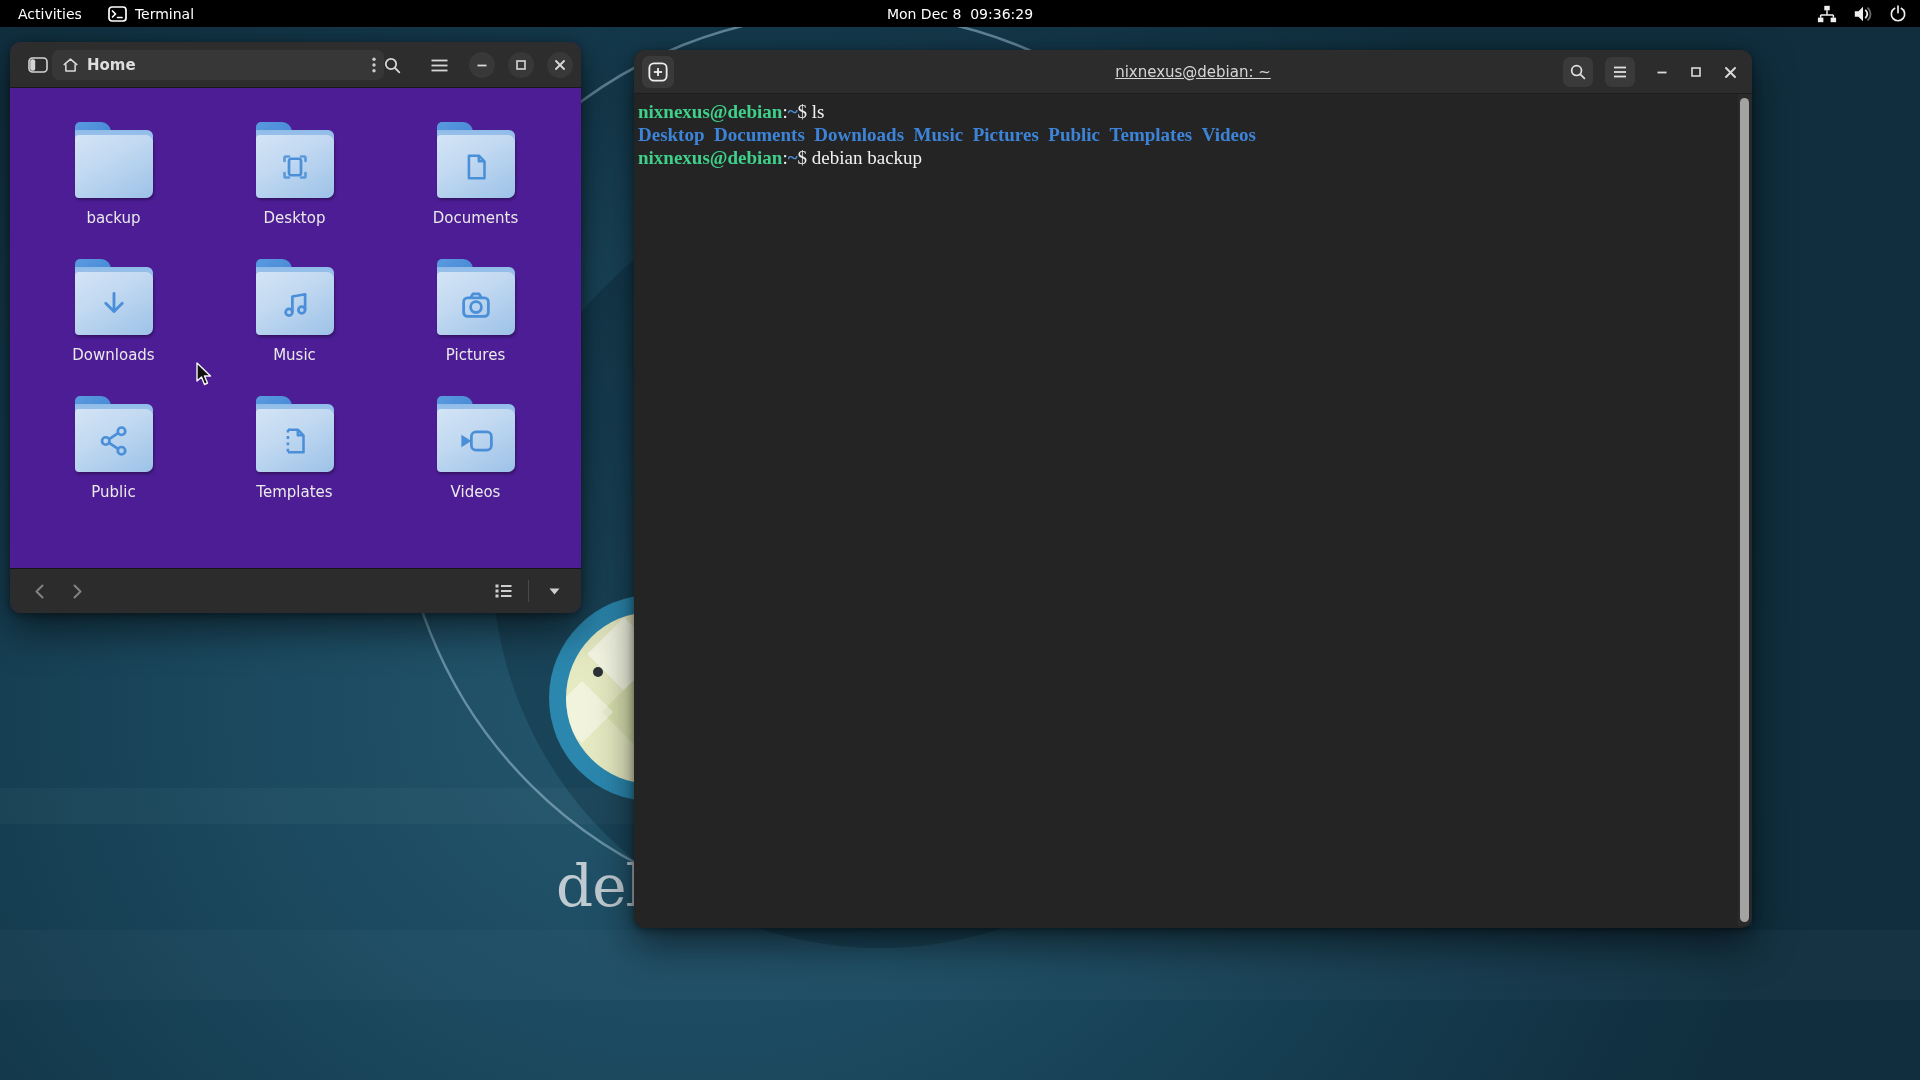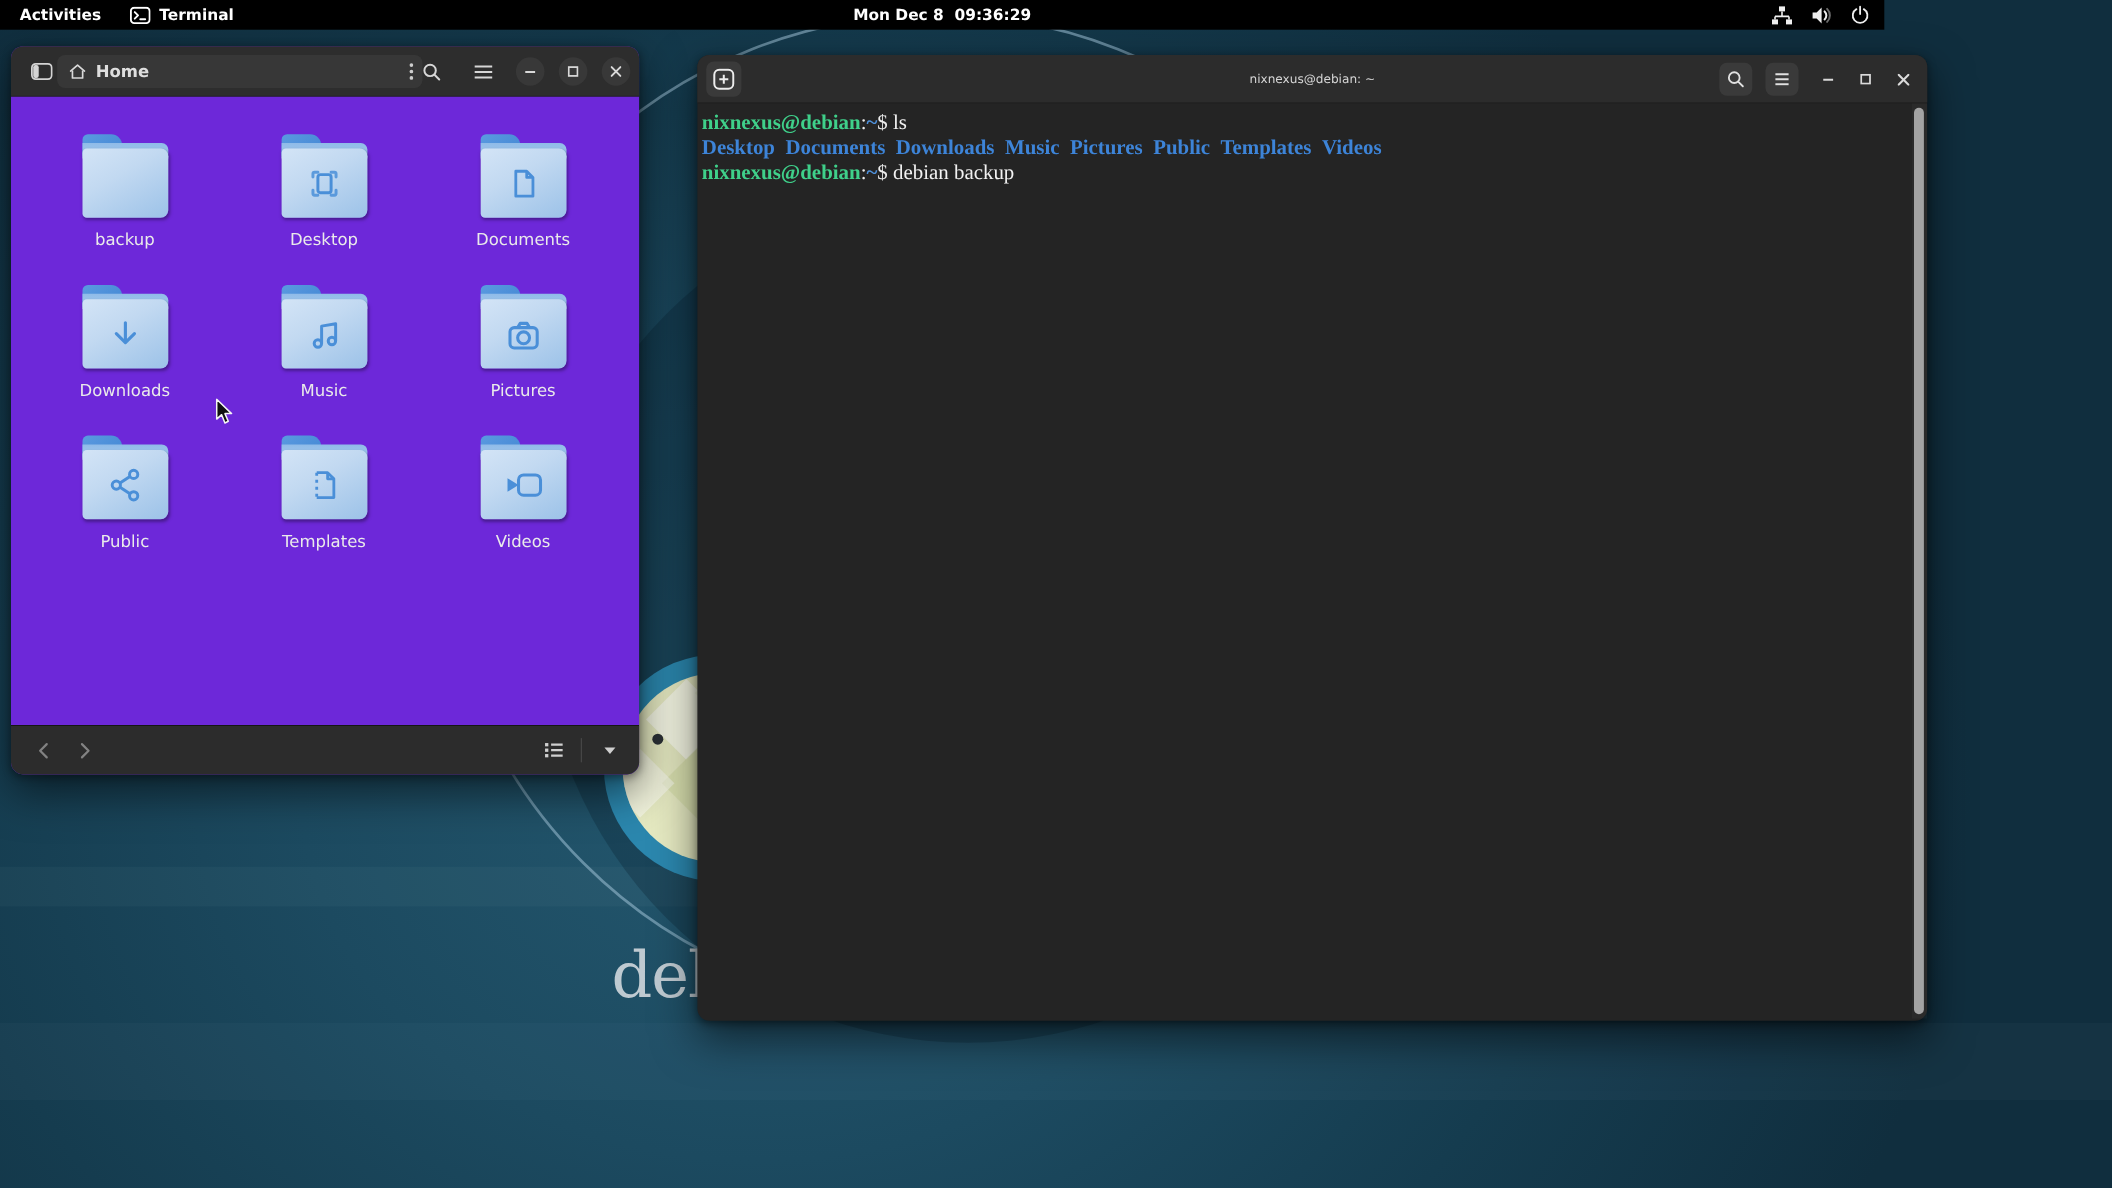--- a/index.html
+++ b/index.html
@@ -7,35 +7,35 @@
   body { font-family:"DejaVu Sans","Liberation Sans",sans-serif; position:relative; background:#143243; }
 
   
   .wallpaper { position:absolute; inset:0; z-index:0;
     background: radial-gradient(1100px 900px at 36% 66%, #24586f 0%, #1c4a60 38%, #153c4f 68%, #102e3e 100%); }
   .wallpaper svg { position:absolute; inset:0; }
   .brand-text { position:absolute; left:556px; top:852px; font-family:"DejaVu Serif","Liberation Serif",serif;
     font-size:58px; font-weight:500; color:#bfcad1; letter-spacing:-1px; z-index:1; }
 
   
-  .topbar { position:absolute; left:0; top:0; width:1713px; height:27px; background:#000; z-index:5;
-    display:flex; align-items:center; color:#fff; font-size:14px; font-weight:700; }
+  .topbar { position:absolute; left:0; top:0; width:1920px; height:27px; background:#000; z-index:5;
+    display:flex; align-items:center; color:#fff; font-size:14px; font-weight:400; }
   .tb-left { display:flex; align-items:center; gap:26px; padding-left:18px; }
   .tb-app { display:flex; align-items:flex-end; gap:8px; }
   .tb-clock { position:absolute; left:50%; transform:translateX(-50%); white-space:pre; }
   .tb-right { position:absolute; right:12px; display:flex; align-items:center; gap:14px; }
   .tb-item { cursor:default; }
 
   
   .window { position:absolute; border-radius:11px; box-shadow:0 16px 40px rgba(0,0,0,.55), 0 2px 8px rgba(0,0,0,.4); }
   .circle-btn { width:26px; height:26px; border-radius:50%; background:#383838; display:flex; align-items:center; justify-content:center; }
   .sq-btn { width:30px; height:30px; border-radius:7px; background:#3a3a3a; display:flex; align-items:center; justify-content:center; }
 
   
-  .files-win { left:10px; top:42px; width:571px; height:662px; background:#6d28d9; z-index:2; }
+  .files-win { left:10px; top:42px; width:571px; height:571px; background:#4c1d95; z-index:2; }
   .files-header { position:absolute; left:0; top:0; right:0; height:46px; background:#2d2d2d;
     border-radius:11px 11px 0 0; border-bottom:1px solid #191919; display:flex; align-items:center; }
   .sidebar-toggle { margin-left:12px; width:32px; height:32px; display:flex; align-items:center; justify-content:center; border-radius:6px; }
   .path-pill { position:absolute; left:42px; top:8px; width:332px; height:30px; background:#373737; border-radius:7px;
     display:flex; align-items:center; padding:0 10px; color:#dedede; font-size:15px; font-weight:600; }
   .path-pill .label { margin-left:8px; }
   .pill-kebab { position:absolute; right:8px; top:7px; }
   .hdr-icons { position:absolute; right:0; top:0; height:46px; display:flex; align-items:center; gap:13px; padding-right:8px; }
   .files-grid { position:absolute; left:13px; top:78px; display:grid; grid-template-columns:repeat(3,181px); grid-auto-rows:137px; }
   .folder-cell { display:flex; flex-direction:column; align-items:center; padding-top:2px; }
@@ -52,21 +52,21 @@
   .files-bottombar { position:absolute; left:0; right:0; bottom:0; height:45px; background:#2c2c2c;
     border-top:1px solid #161616; border-radius:0 0 11px 11px; display:flex; align-items:center; }
   .nav-btn { width:34px; height:34px; display:flex; align-items:center; justify-content:center; }
   .bb-right { position:absolute; right:10px; display:flex; align-items:center; gap:8px; }
   .bb-sep { width:1px; height:22px; background:#4a4a4a; }
 
   
   .term-win { left:634px; top:50px; width:1118px; height:878px; background:#242424; z-index:3; }
   .term-header { position:absolute; left:0; top:0; right:0; height:44px; background:#2c2c2c;
     border-radius:11px 11px 0 0; border-bottom:1px solid #1d1d1d; display:flex; align-items:center; }
-  .term-title { position:absolute; left:0; right:0; text-align:center; color:#d6d6d6; font-size:11px; font-weight:500; }
+  .term-title { position:absolute; left:0; right:0; text-align:center; color:#d6d6d6; font-size:15px; font-weight:500;text-decoration:underline; }
   .newtab-btn { position:absolute; left:8px; top:6px; width:32px; height:32px; border-radius:7px; background:#3a3a3a;
     display:flex; align-items:center; justify-content:center; }
   .term-hdr-right { position:absolute; right:10px; top:0; height:44px; display:flex; align-items:center; gap:12px; }
   .term-winctl { display:flex; align-items:center; gap:24px; margin-left:10px; padding-right:6px; }
   .term-screen { position:absolute; left:0; right:0; top:44px; bottom:0; border-radius:0 0 9px 9px; overflow:hidden;
     font-family:Liberation Serif, serif; font-size:19px; line-height:23px;
     padding:6px 18px 6px 4px; color:#ececec; }
   .term-line { white-space:pre; }
   .tseg-user { color:#3fd08a; font-weight:700; }
   .tseg-path { color:#4e91dc; font-weight:700; }

